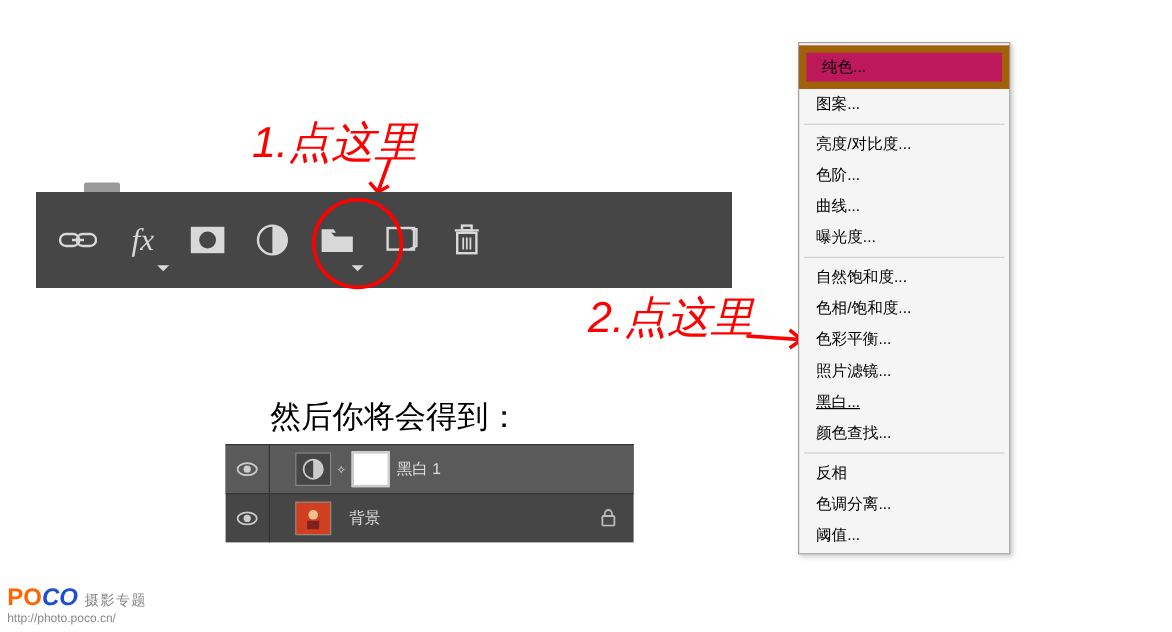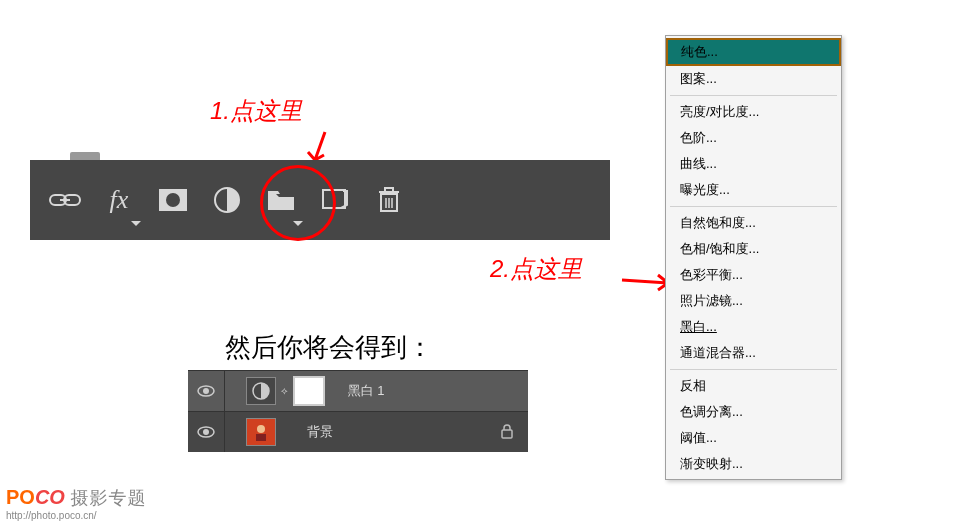--- a/index.html
+++ b/index.html
@@ -10,26 +10,26 @@
   background: #fff;
   font-family: "Microsoft YaHei", Arial, sans-serif;
   position: relative;
   overflow: hidden;
 }
 
 
 .annotation {
   position: absolute;
   color: #ff0000;
-  font-size: 24px;
+  font-size: 36px;
   font-family: cursive, "Comic Sans MS", sans-serif;
   font-style: italic;
 }
 .annotation-1 { top: 95px; left: 210px; }
-.annotation-2 { top: 253px; left: 490px; }
+.annotation-2 { top: 241px; left: 490px; }
 .arrow {
   stroke: #ff0000;
   stroke-width: 3;
   fill: none;
 }
 
 
 .toolbar {
   position: absolute;
   top: 160px;
@@ -91,22 +91,22 @@
   box-shadow: 2px 2px 4px rgba(0,0,0,0.2);
   font-size: 13px;
   padding: 2px 0;
 }
 .menu-item {
   padding: 4px 14px;
   color: #000;
   cursor: default;
 }
 .menu-item.highlighted {
-  background: #0f766e;
-  border: 2px solid #a16207;
+  background: #be185d;
+  border: 6px solid #a16207;
   padding: 3px 13px;
 }
 .menu-sep {
   height: 1px;
   background: #d0d0d0;
   margin: 3px 4px;
 }
 .arrow-2 {
   position: absolute;
   top: 265px;
@@ -186,22 +186,22 @@
   bottom: 6px;
   left: 6px;
   color: #888;
   font-size: 10px;
 }
 .watermark .brand {
   font-size: 20px;
   font-weight: bold;
 }
 .watermark .brand .p1 { color: #ff6600; }
-.watermark .brand .p2 { color: #ef4444; font-style: italic; }
-.watermark .sub { color: #888; font-size: 18px; letter-spacing: 1px;}
+.watermark .brand .p2 { color: #1d4ed8; font-style: italic; }
+.watermark .sub { color: #888; font-size: 12px; letter-spacing: 1px;}
 </style>
 </head>
 <body>
 
 <div class="annotation annotation-1">1.点这里</div>
 <svg style="position:absolute;top:130px;left:300px" width="50" height="40">
   <path class="arrow" d="M25,2 L15,30 M15,30 L8,22 M15,30 L24,25"></path>
 </svg>
 
 <div class="toolbar">
@@ -272,26 +272,25 @@
   <div class="menu-item">亮度/对比度...</div>
   <div class="menu-item">色阶...</div>
   <div class="menu-item">曲线...</div>
   <div class="menu-item">曝光度...</div>
   <div class="menu-sep"></div>
   <div class="menu-item">自然饱和度...</div>
   <div class="menu-item">色相/饱和度...</div>
   <div class="menu-item">色彩平衡...</div>
   <div class="menu-item">照片滤镜...</div>
   <div class="menu-item" style="text-decoration:underline">黑白...</div>
-  <div class="menu-item">通道混合器...</div>
+  <div class="menu-item">颜色查找...</div>
   <div class="menu-sep"></div>
   <div class="menu-item">反相</div>
   <div class="menu-item">色调分离...</div>
   <div class="menu-item">阈值...</div>
-  <div class="menu-item">渐变映射...</div>
 
 </div>
 
 <div class="instruction">然后你将会得到：</div>
 
 <div class="layers-panel">
   <div class="layer-row selected">
     <div class="layer-vis">
       <svg width="18" height="12">
           <ellipse cx="9" cy="6" rx="8" ry="5" fill="none" stroke="#ccc" stroke-width="1.5"></ellipse>
@@ -300,37 +299,37 @@
     </div>
     <div style="width:16px"></div>
     <div class="layer-thumb adj">
       <svg width="20" height="20">
           <circle cx="10" cy="10" r="8" fill="none" stroke="#ccc" stroke-width="1.5"></circle>
           <path d="M10,2 A8,8 0 0,1 10,18 Z" fill="#ccc"></path>
         </svg>
     </div>
     <span class="chain">⟡</span>
     <div class="layer-thumb mask"></div>
-    <span style="margin-left:18px">黑白 1</span>
+    <span style="margin-left:1px">黑白 1</span>
   </div>
   <div class="layer-row">
     <div class="layer-vis">
       <svg width="18" height="12">
           <ellipse cx="9" cy="6" rx="8" ry="5" fill="none" stroke="#ccc" stroke-width="1.5"></ellipse>
           <circle cx="9" cy="6" r="3" fill="#ccc"></circle>
         </svg>
     </div>
     <div style="width:16px"></div>
     <div class="layer-thumb img">
       <svg width="20" height="20">
           <circle cx="10" cy="7" r="4" fill="#f0c090"></circle>
           <rect x="5" y="12" width="10" height="7" fill="#802020"></rect>
         </svg>
     </div>
-    <span style="margin-left:26px">背景</span>
+    <span style="margin-left:10px">背景</span>
     <span class="lock-icon">
       <svg width="14" height="16">
           <rect x="2" y="7" width="10" height="8" rx="1" fill="none" stroke="#bbb" stroke-width="1.5"></rect>
           <path d="M4,7 v-2 a3,3 0 0,1 6,0 v2" fill="none" stroke="#bbb" stroke-width="1.5"></path>
         </svg>
     </span>
   </div>
 </div>
 
 <div class="watermark">

